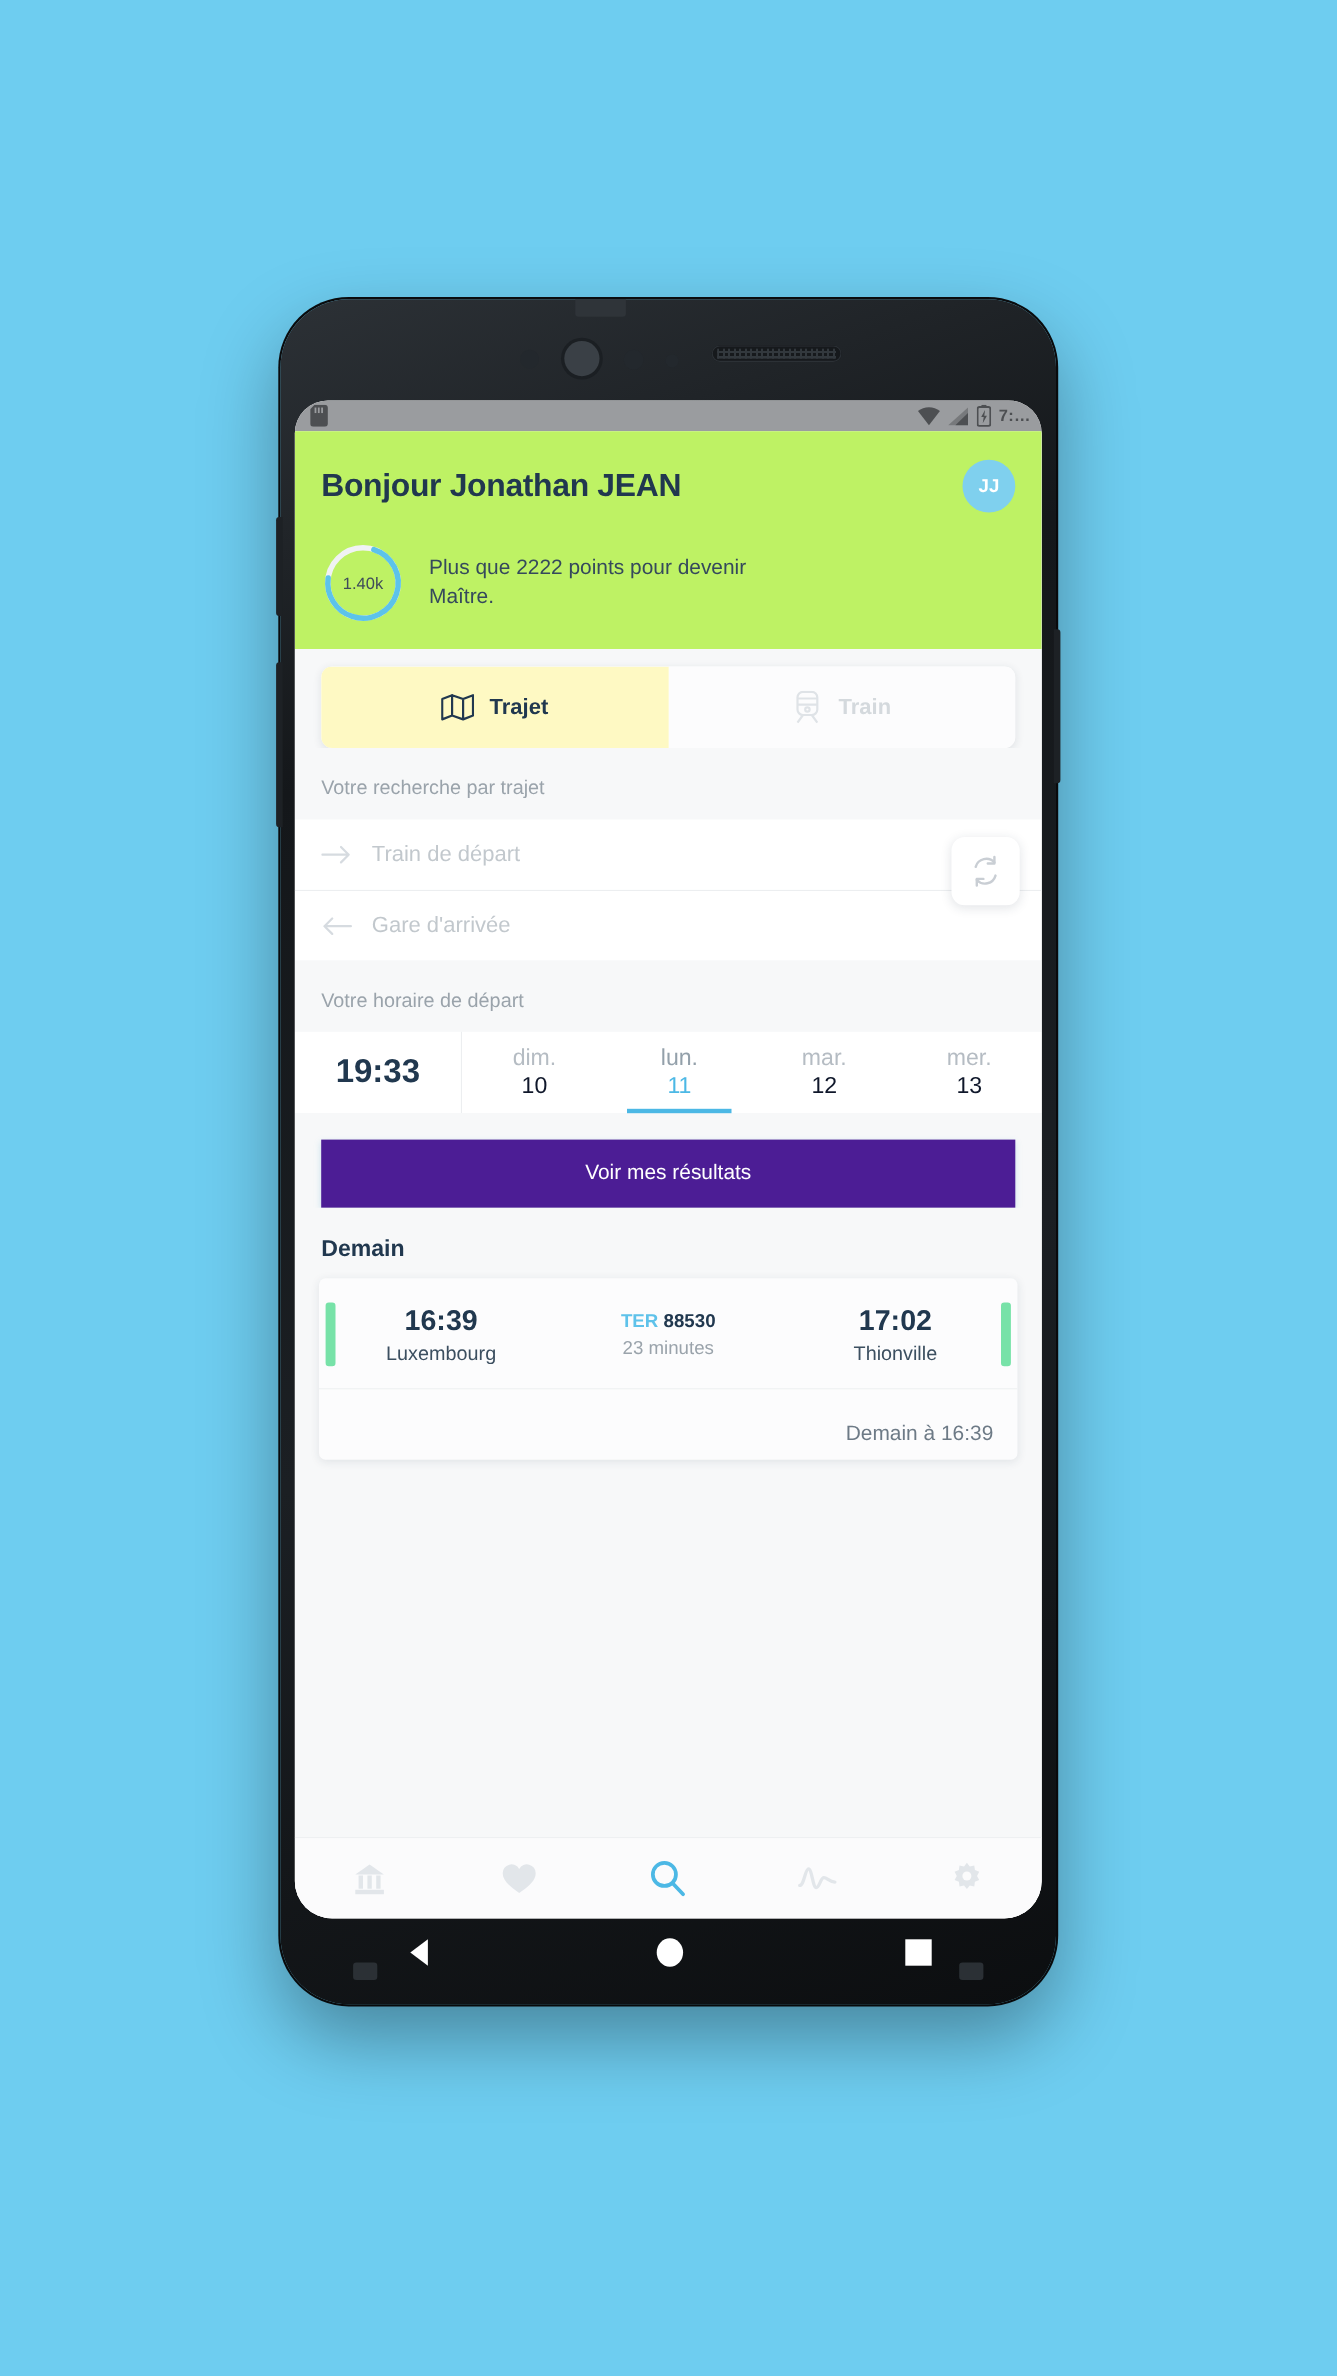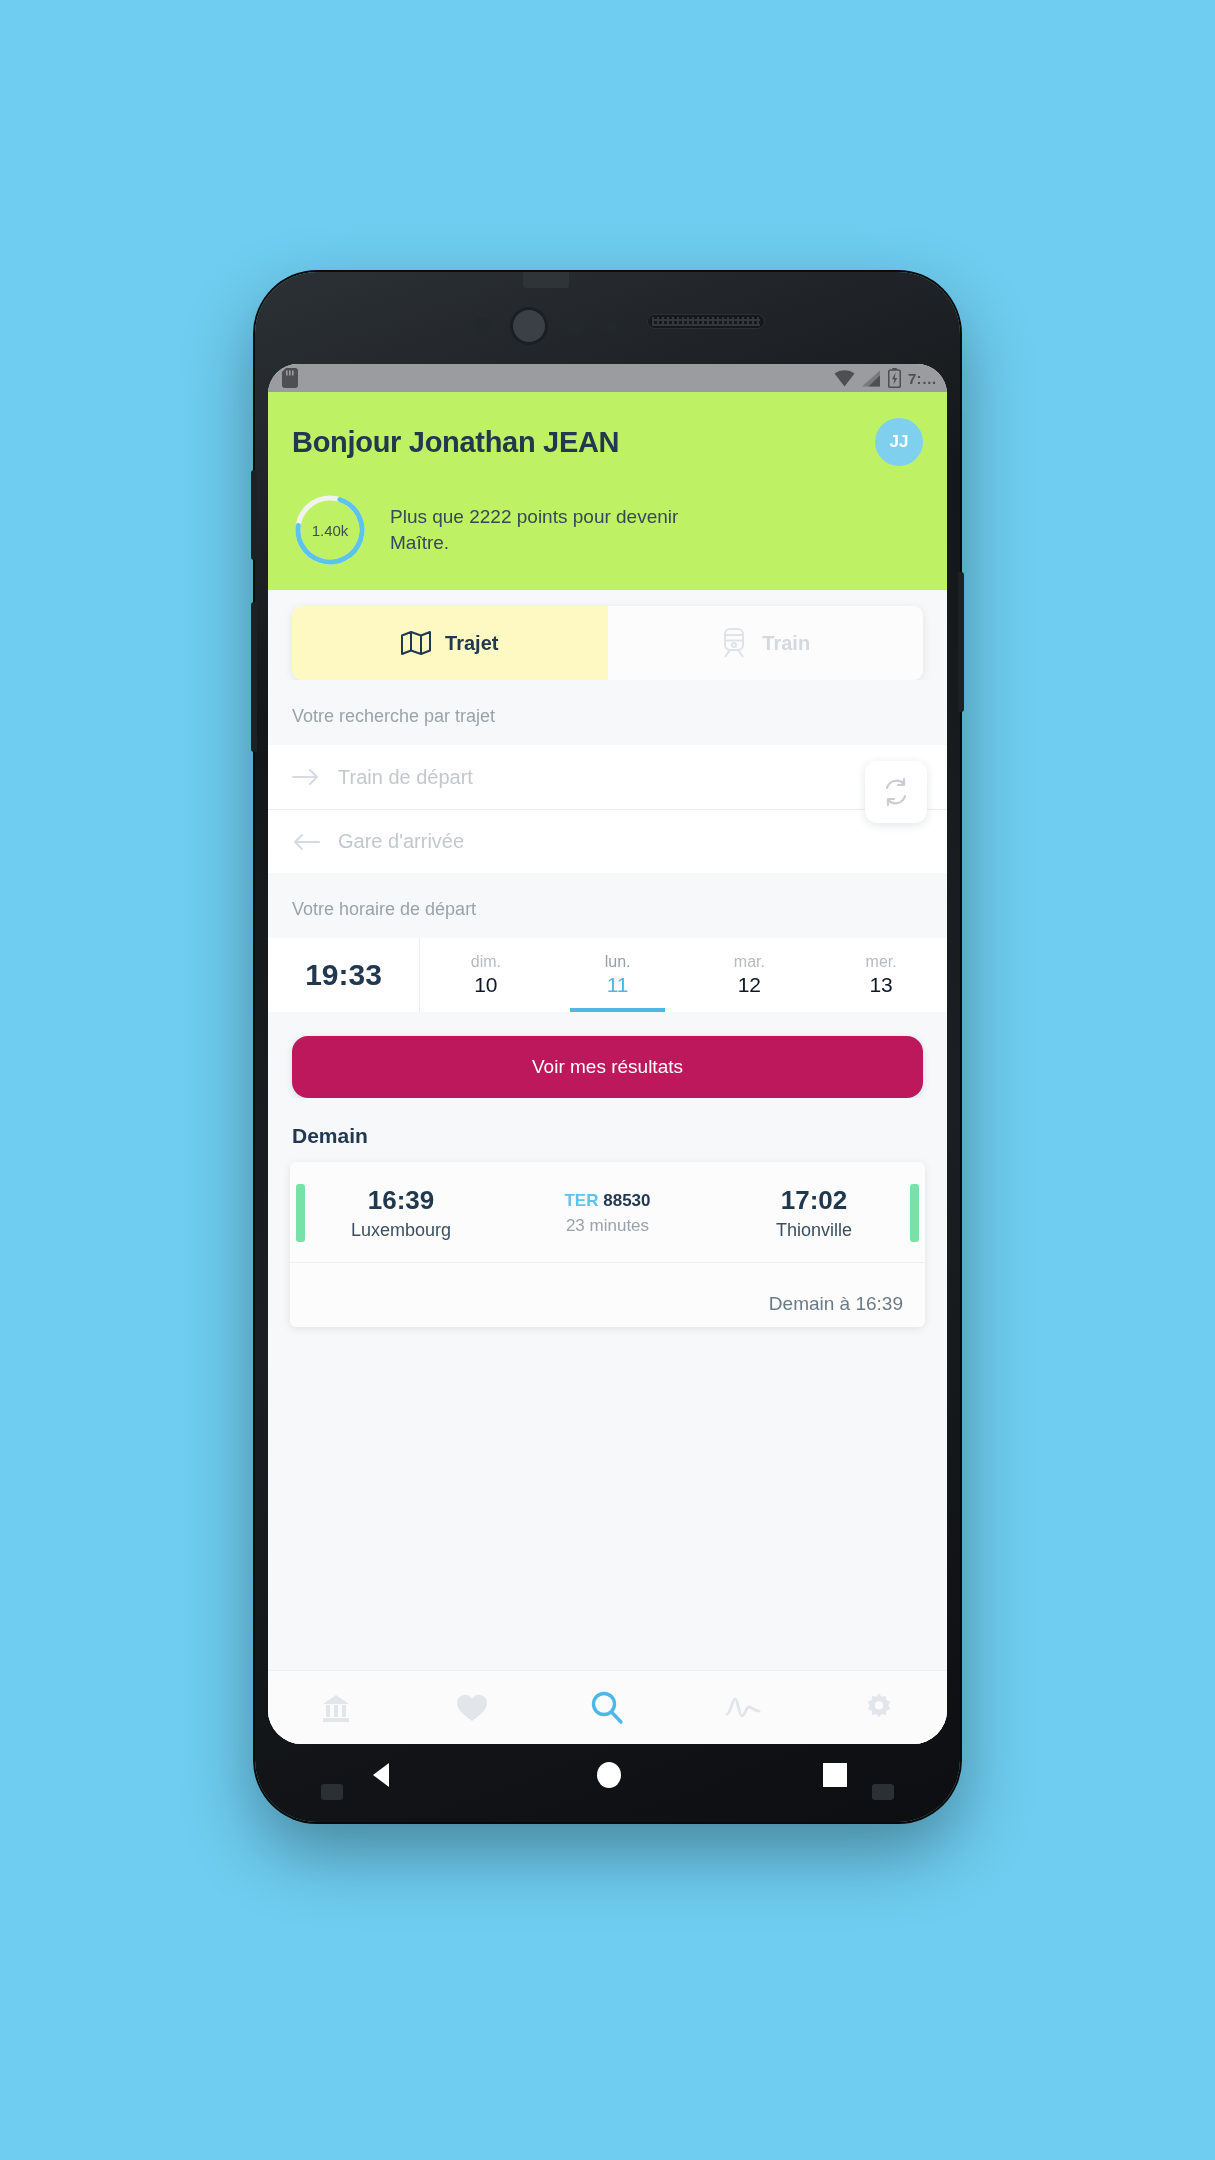--- a/index.html
+++ b/index.html
@@ -143,31 +143,31 @@
   #time-value{
     width:152px;display:flex;align-items:center;justify-content:center;
     font-size:30px;font-weight:700;color:#21384f;
     border-right:1px solid #eceef0;
   }
   #dates{flex:1;display:flex;}
   .date-item{
     flex:1;display:flex;flex-direction:column;align-items:center;justify-content:center;
     position:relative;gap:2px;
   }
-  .date-dow{font-size:16px;color:#b5bcc3;}
+  .date-dow{font-size:21px;color:#b5bcc3;}
   .date-num{font-size:21px;color:#0f172a;}
   .date-item.selected .date-dow{color:#93a0aa;}
   .date-item.selected .date-num{color:#4cb8e5;}
   .date-item.selected::after{
     content:"";position:absolute;bottom:0;left:14%;width:72%;height:4px;background:#4cb8e5;
   }
   
   #cta-wrap{padding:24px 24px 0 24px;background:#f7f8f9;}
   #cta-button{
-    height:62px;border-radius:16px;background:#be185d;color:#fff;
+    height:62px;border-radius:0;background:#4c1d95;color:#fff;
     display:flex;align-items:center;justify-content:center;
     font-size:19px;border:none;width:100%;
     box-shadow:0 2px 6px rgba(80,170,210,.28);
   }
   #results-heading{
     padding:26px 24px 14px 24px;font-size:21px;font-weight:700;color:#21384f;background:#f7f8f9;
   }
   
   #results-list{padding:0 22px;background:#f7f8f9;flex:1;}
   .result-card{

